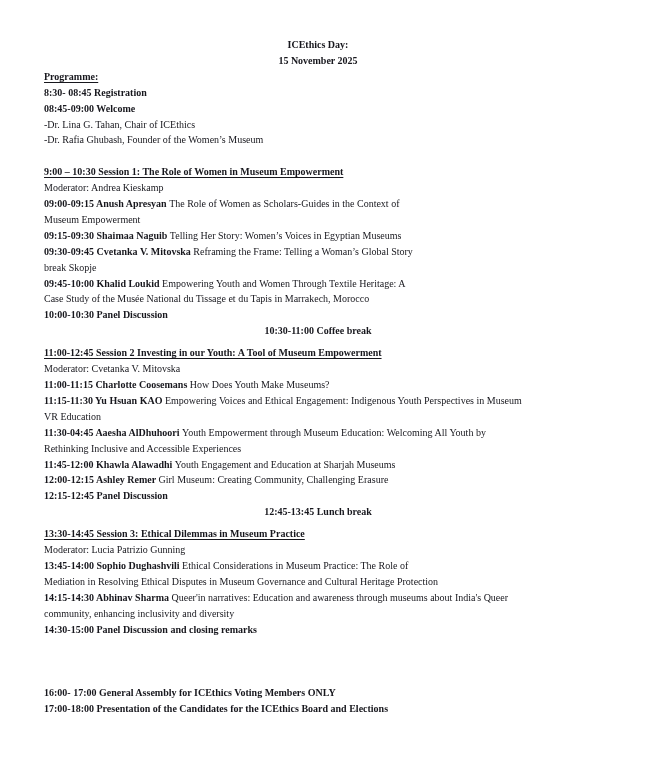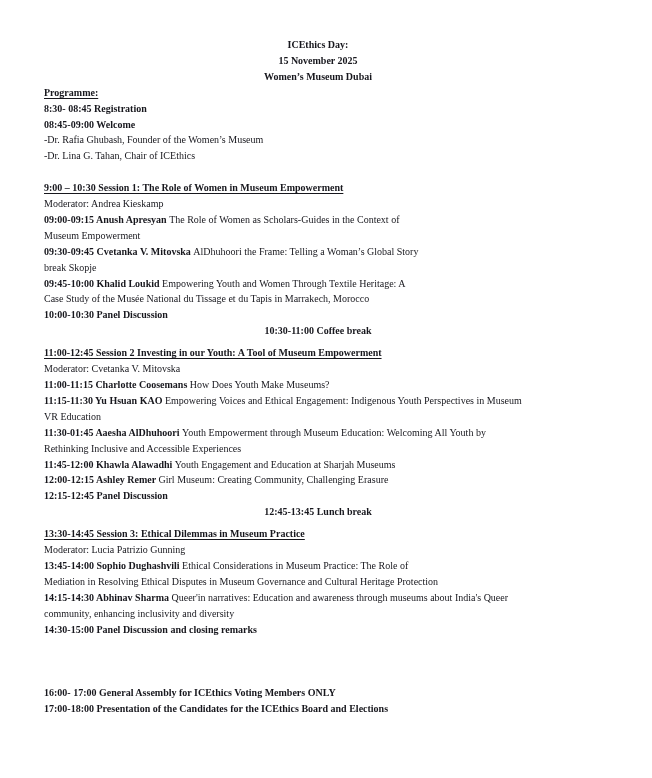--- a/index.html
+++ b/index.html
@@ -37,43 +37,43 @@
   .seg-b { font-weight: 700; }
   .seg-u { text-decoration: underline; text-underline-offset: 2px; }
 </style>
 </head>
 <body>
 
 <div class="doc">
   <div>
       <div class="line center"><span class="seg-b">ICEthics Day:</span></div>
       <div class="line center"><span class="seg-b">15 November 2025</span></div>
-      <div class="line center"><span class="seg-b">Women’s Museum Dubai</span></div>
       <div class="line"><span class="seg-b seg-u">Programme:</span></div>
       <div class="line"><span class="seg-b">8:30- 08:45 Registration</span></div>
       <div class="line"><span class="seg-b">08:45-09:00 Welcome</span></div>
+      <div class="line"><span>-Dr. Lina G. Tahan, Chair of ICEthics</span></div>
       <div class="line"><span>-Dr. Rafia Ghubash, Founder of the Women’s Museum</span></div>
-      <div class="line"><span>-Dr. Lina G. Tahan, Chair of ICEthics</span></div>
       <div class="line"></div>
       <div class="line"><span class="seg-b seg-u">9:00 – 10:30 Session 1: The Role of Women in Museum Empowerment</span></div>
       <div class="line"><span>Moderator: Andrea Kieskamp</span></div>
       <div class="line"><span class="seg-b">09:00-09:15 Anush Apresyan </span><span>The Role of Women as Scholars-Guides in the Context of</span></div>
       <div class="line"><span>Museum Empowerment</span></div>
-      <div class="line"><span class="seg-b">09:30-09:45 Cvetanka V. Mitovska </span><span>AlDhuhoori the Frame: Telling a Woman’s Global Story</span></div>
+      <div class="line"><span class="seg-b">09:15-09:30 Shaimaa Naguib </span><span>Telling Her Story: Women’s Voices in Egyptian Museums</span></div>
+      <div class="line"><span class="seg-b">09:30-09:45 Cvetanka V. Mitovska </span><span>Reframing the Frame: Telling a Woman’s Global Story</span></div>
       <div class="line"><span>break Skopje</span></div>
       <div class="line"><span class="seg-b">09:45-10:00 Khalid Loukid </span><span>Empowering Youth and Women Through Textile Heritage: A</span></div>
       <div class="line"><span>Case Study of the Musée National du Tissage et du Tapis in Marrakech, Morocco</span></div>
       <div class="line"><span class="seg-b">10:00-10:30 Panel Discussion</span></div>
       <div class="line center break-row"><span class="seg-b">10:30-11:00 Coffee break</span></div>
       <div class="line"><span class="seg-b seg-u">11:00-12:45 Session 2 Investing in our Youth: A Tool of Museum Empowerment</span></div>
       <div class="line"><span>Moderator: Cvetanka V. Mitovska</span></div>
       <div class="line"><span class="seg-b">11:00-11:15 Charlotte Coosemans </span><span>How Does Youth Make Museums?</span></div>
       <div class="line"><span class="seg-b">11:15-11:30 Yu Hsuan KAO </span><span>Empowering Voices and Ethical Engagement: Indigenous Youth Perspectives in Museum</span></div>
       <div class="line"><span>VR Education</span></div>
-      <div class="line"><span class="seg-b">11:30-01:45 Aaesha AlDhuhoori </span><span>Youth Empowerment through Museum Education: Welcoming All Youth by</span></div>
+      <div class="line"><span class="seg-b">11:30-04:45 Aaesha AlDhuhoori </span><span>Youth Empowerment through Museum Education: Welcoming All Youth by</span></div>
       <div class="line"><span>Rethinking Inclusive and Accessible Experiences</span></div>
       <div class="line"><span class="seg-b">11:45-12:00 Khawla Alawadhi </span><span>Youth Engagement and Education at Sharjah Museums</span></div>
       <div class="line"><span class="seg-b">12:00-12:15 Ashley Remer </span><span>Girl Museum: Creating Community, Challenging Erasure</span></div>
       <div class="line"><span class="seg-b">12:15-12:45 Panel Discussion</span></div>
       <div class="line center break-row"><span class="seg-b">12:45-13:45 Lunch break</span></div>
       <div class="line"><span class="seg-b seg-u">13:30-14:45 Session 3: Ethical Dilemmas in Museum Practice</span></div>
       <div class="line"><span>Moderator: Lucia Patrizio Gunning</span></div>
       <div class="line"><span class="seg-b">13:45-14:00 Sophio Dughashvili </span><span>Ethical Considerations in Museum Practice: The Role of</span></div>
       <div class="line"><span>Mediation in Resolving Ethical Disputes in Museum Governance and Cultural Heritage Protection</span></div>
       <div class="line"><span class="seg-b">14:15-14:30 Abhinav Sharma </span><span>Queer'in narratives: Education and awareness through museums about India's Queer</span></div>

